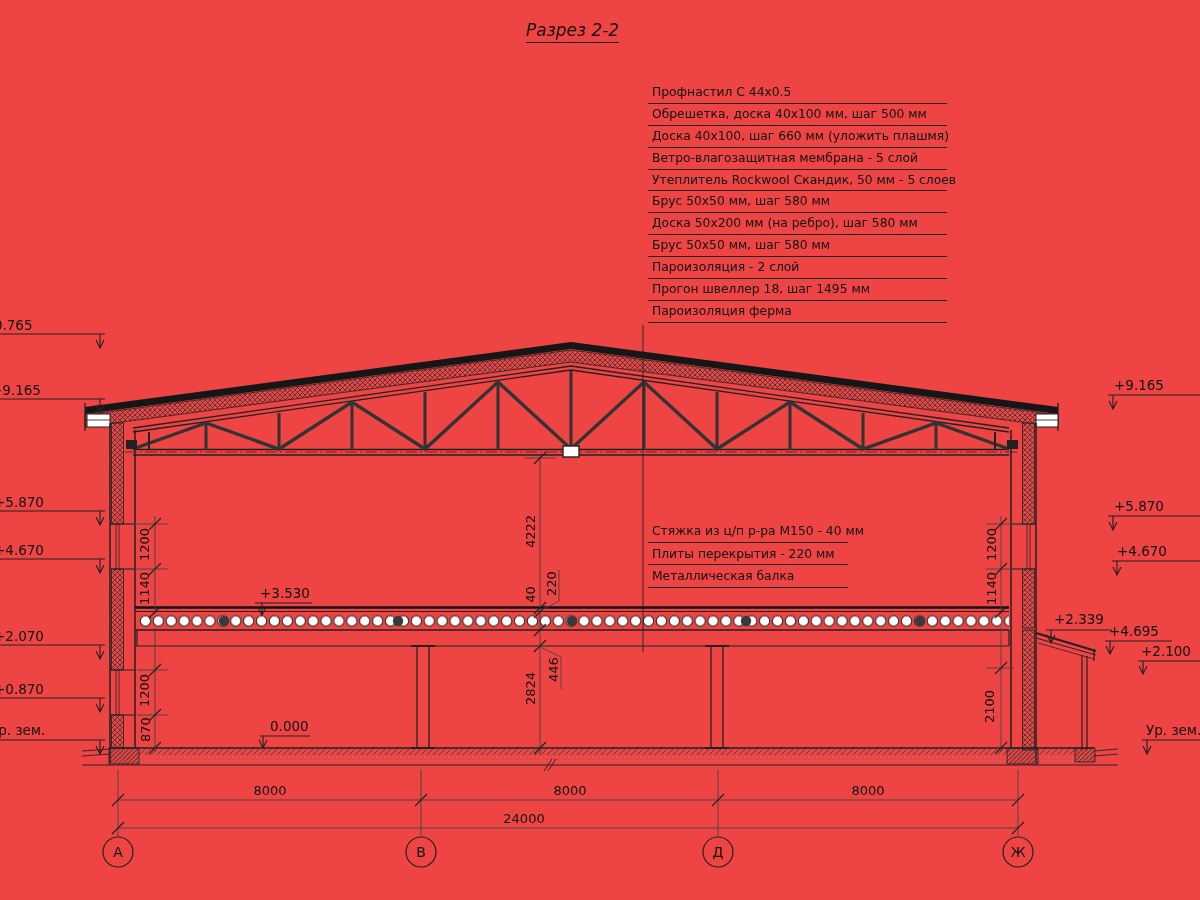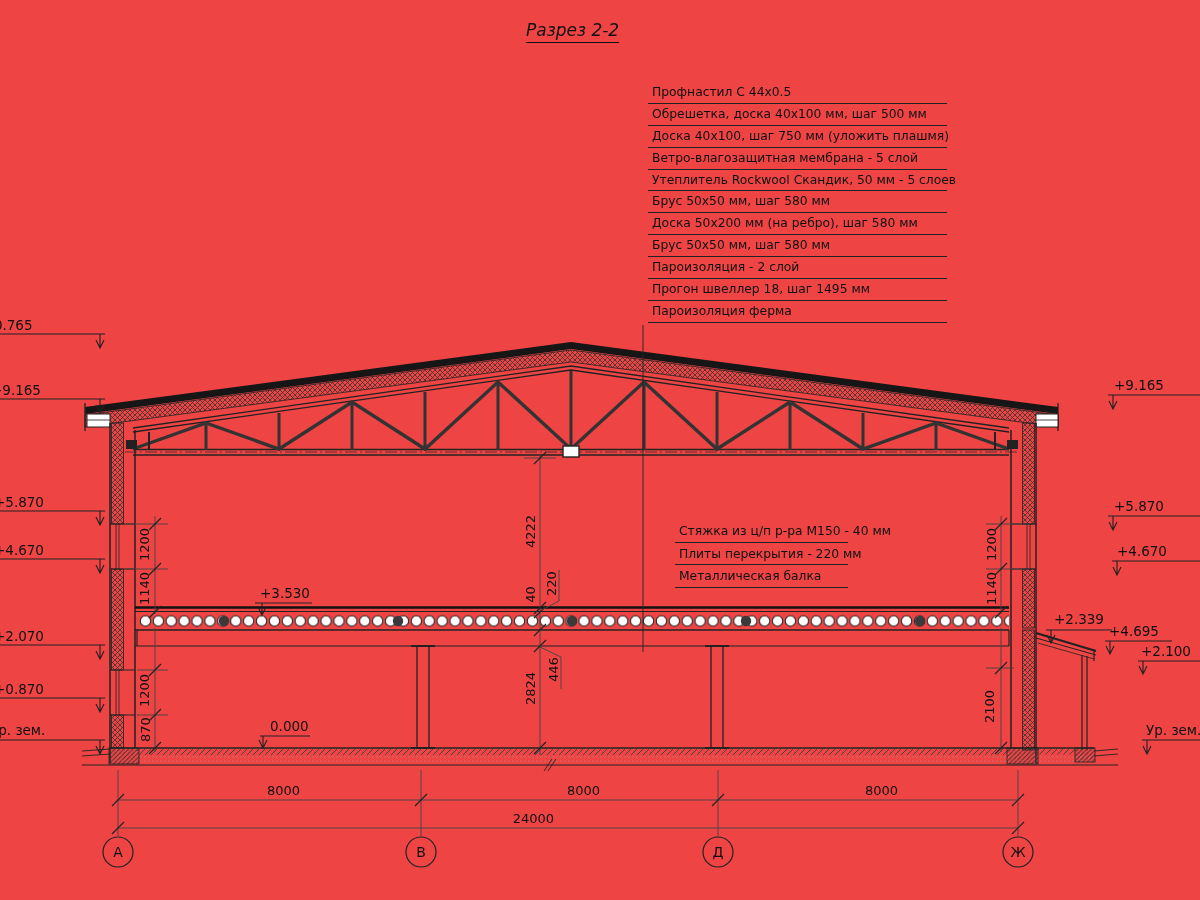--- a/index.html
+++ b/index.html
@@ -6,23 +6,23 @@
   #stage{position:relative;width:1200px;height:900px;overflow:hidden;background:#ef4444;
          font-family:"DejaVu Sans","Liberation Sans",sans-serif;color:#111;}
   #linework{position:absolute;left:0;top:0;}
   .title{position:absolute;left:526px;top:20px;font-size:17px;font-style:italic;
          border-bottom:1.5px solid #111;padding-bottom:2px;white-space:nowrap;}
   .callout-stack{position:absolute;left:648px;top:62px;width:299px;margin-top:20px;}
   .callout-stack .row{height:21.9px;line-height:21.9px;font-size:12.3px;white-space:nowrap;
          border-bottom:1px solid #222;padding-left:4px;box-sizing:border-box;}
   .floor-stack{position:absolute;left:648px;top:520px;width:200px;}
   .floor-stack .row{height:22.7px;line-height:22.7px;font-size:12.3px;white-space:nowrap;
-         border-bottom:1px solid #222;padding-left:4px;box-sizing:border-box;margin-left:27px;}
+         border-bottom:1px solid #222;padding-left:4px;box-sizing:border-box;}
   .elev{position:absolute;font-size:13.5px;white-space:nowrap;}
-  .dimh{position:absolute;font-size:13px;width:60px;text-align:right;white-space:nowrap;}
+  .dimh{position:absolute;font-size:13px;width:60px;text-align:center;white-space:nowrap;}
   .dimv{position:absolute;font-size:13px;width:44px;text-align:center;white-space:nowrap;
         transform:rotate(-90deg);transform-origin:center;}
   .axis{position:absolute;font-size:14px;width:30px;text-align:center;white-space:nowrap;
         transform:translate(-50%,-50%);}
 </style>
 </head>
 <body>
 
 <div id="stage">
 
@@ -167,21 +167,21 @@
     <circle cx="718" cy="852" r="15" stroke="#222" stroke-width="1.2"></circle>
     <circle cx="1018" cy="852" r="15" stroke="#222" stroke-width="1.2"></circle>
   </g>
 </svg>
 
 <span class="title">Разрез 2-2</span>
 
 <div class="callout-stack">
       <div class="row">Профнастил С 44х0.5</div>
       <div class="row">Обрешетка, доска 40х100 мм, шаг 500 мм</div>
-      <div class="row">Доска 40х100, шаг 750 мм (уложить плашмя)</div>
+      <div class="row">Доска 40х100, шаг 660 мм (уложить плашмя)</div>
       <div class="row">Ветро-влагозащитная мембрана - 5 слой</div>
       <div class="row">Утеплитель Rockwool Скандик, 50 мм - 5 слоев</div>
       <div class="row">Брус 50х50 мм, шаг 580 мм</div>
       <div class="row">Доска 50х200 мм (на ребро), шаг 580 мм</div>
       <div class="row">Брус 50х50 мм, шаг 580 мм</div>
       <div class="row">Пароизоляция - 2 слой</div>
       <div class="row">Прогон швеллер 18, шаг 1495 мм</div>
       <div class="row">Пароизоляция ферма</div>
     </div>
 <div class="floor-stack">

